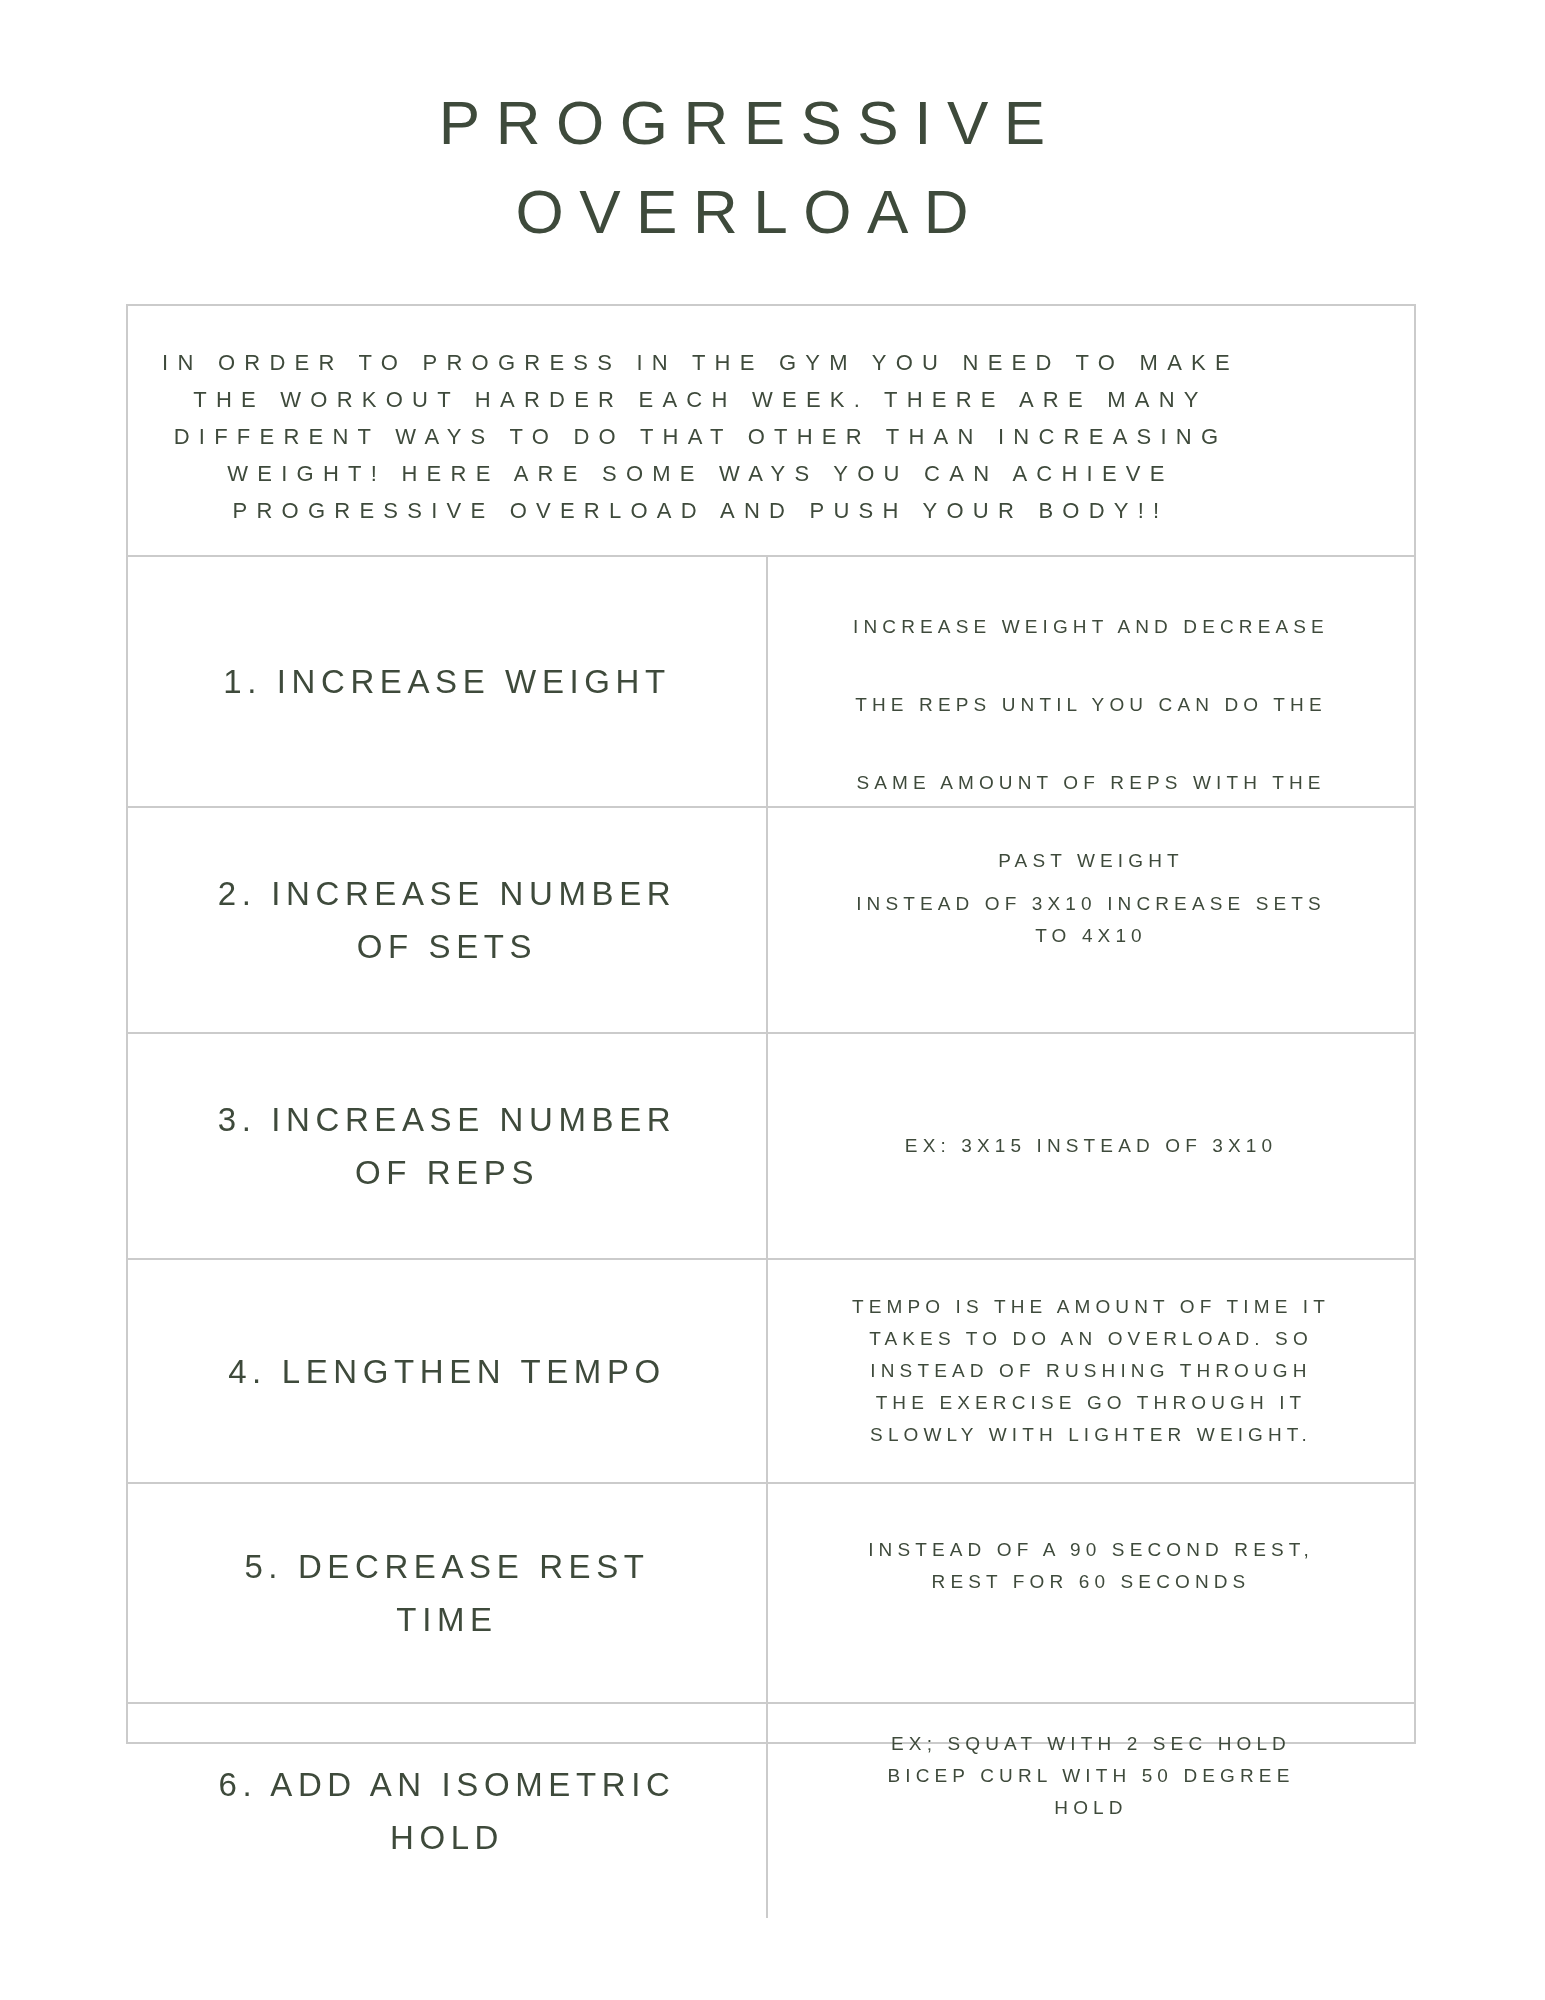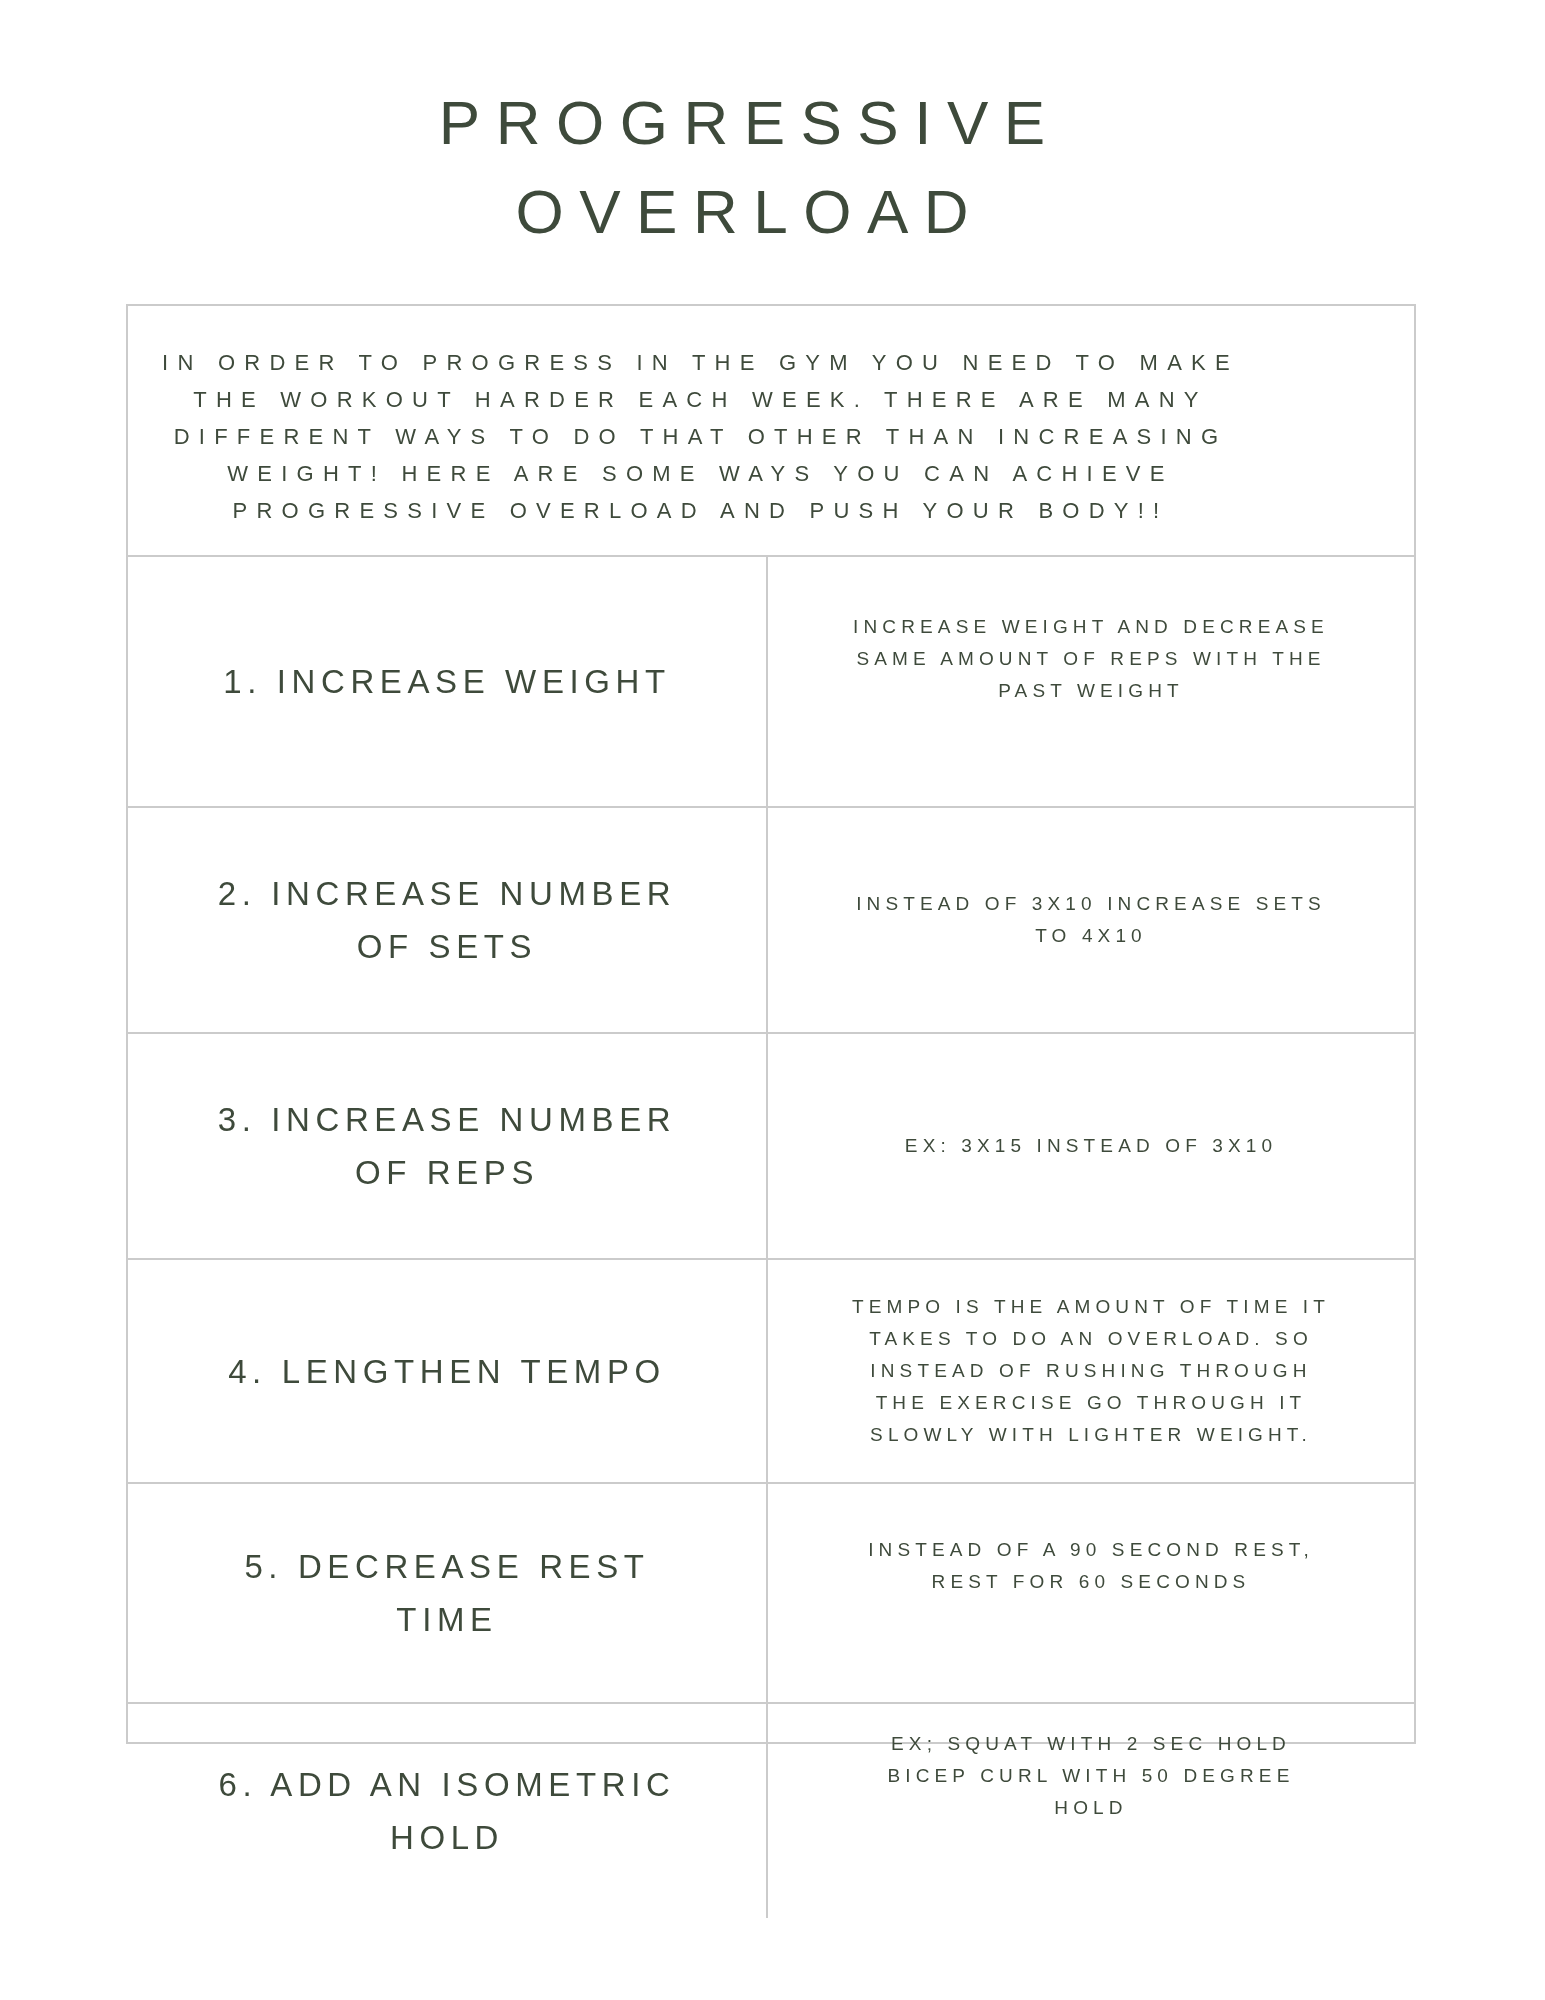--- a/index.html
+++ b/index.html
@@ -122,22 +122,23 @@
       <span>DIFFERENT WAYS TO DO THAT OTHER THAN INCREASING</span>
       <span>WEIGHT! HERE ARE SOME WAYS YOU CAN ACHIEVE</span>
       <span>PROGRESSIVE OVERLOAD AND PUSH YOUR BODY!!</span>
     </div>
   </div>
 
   <div class="row" style="top:251px;height:251px;">
     <div class="cell-left">
       <span>1. INCREASE WEIGHT</span>
     </div>
-    <div class="cell-right up" style="padding-top:54px;box-sizing:border-box;">
+    <div class="cell-right up" style="padding-top:54px;box-sizing:border-box;gap:46px;">
       <span>INCREASE WEIGHT AND DECREASE</span>
+      <span>THE REPS UNTIL YOU CAN DO THE</span>
       <span>SAME AMOUNT OF REPS WITH THE</span>
       <span>PAST WEIGHT</span>
     </div>
   </div>
 
   <div class="row" style="top:502px;height:226px;">
     <div class="cell-left">
       <span>2. INCREASE NUMBER</span>
       <span>OF SETS</span>
     </div>

